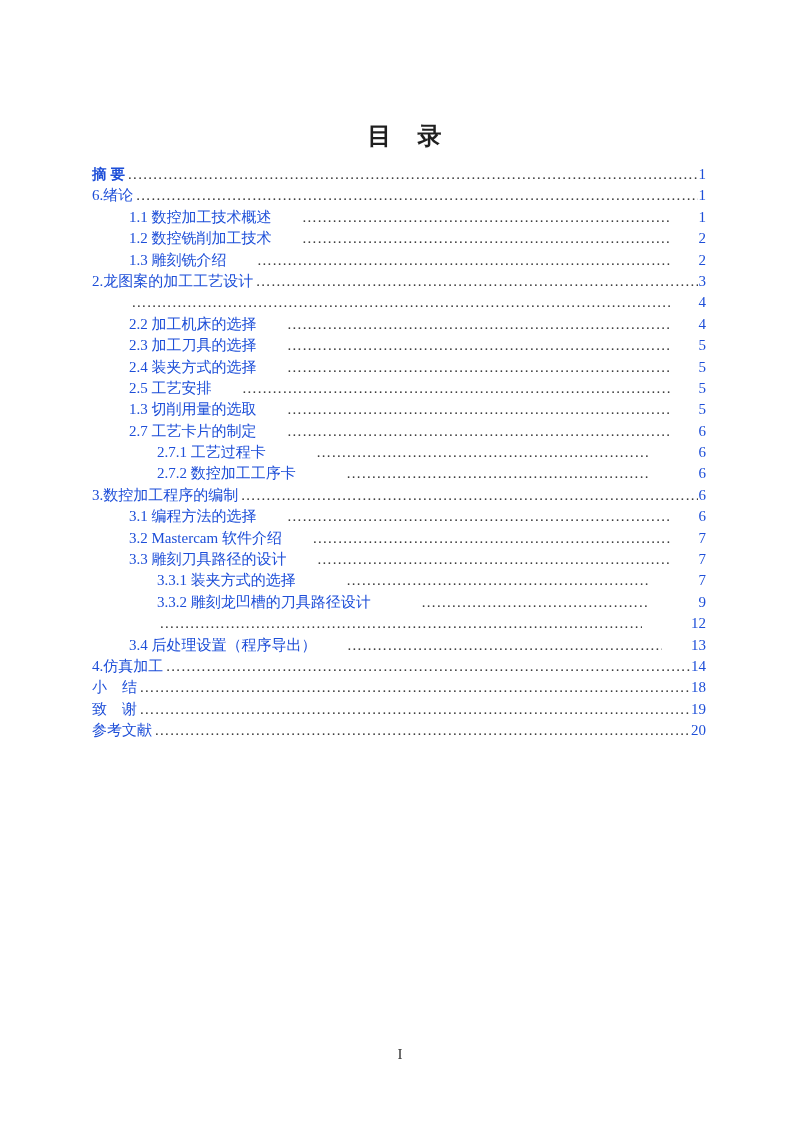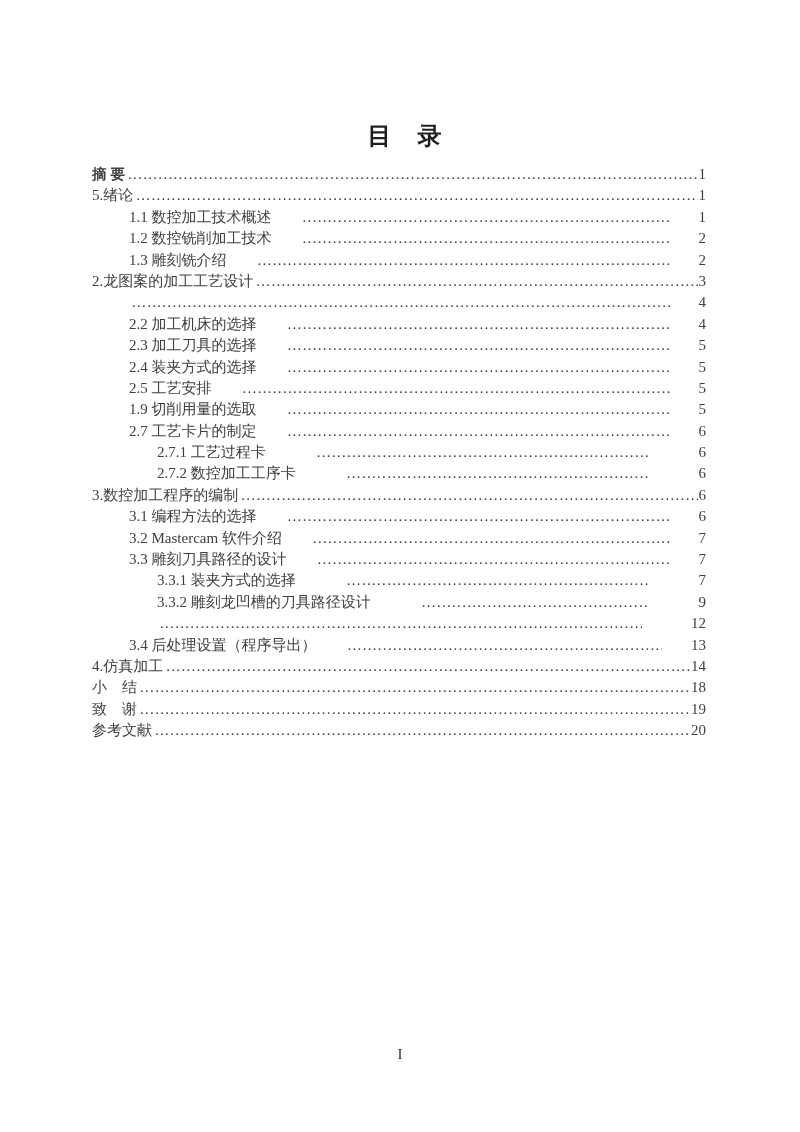--- a/index.html
+++ b/index.html
@@ -29,21 +29,21 @@
     position: absolute;
     top: 164px; left: 92px;
     width: 614px;
   }
   .toc-row {
     display: flex;
     align-items: baseline;
     height: 21.4px;
     font-size: 15px;
     line-height: 21.4px;
-    color: #404040;
+    color: #1d4ed8;
   }
   .toc-row.level-1 { padding-left: 37px; gap: 28px; }
   .toc-row.level-2 { padding-left: 65px; gap: 48px; }
   .toc-text { white-space: nowrap; }
   .toc-row.bold .toc-text {
     font-family: "Liberation Sans", "DejaVu Sans", sans-serif;
     font-weight: bold;
     font-size: 14.5px;
   }
   .leader {
@@ -75,21 +75,21 @@
   <h1 class="doc-title">目　录</h1>
 
   <nav class="toc" id="toc-list">
   <div class="toc-row level-0 bold">
     <span class="toc-text">摘 要</span>
     <span class="leader"></span>
     <span class="toc-page">1</span>
   </div>
 
   <div class="toc-row level-0">
-    <span class="toc-text">5.绪论</span>
+    <span class="toc-text">6.绪论</span>
     <span class="leader"></span>
     <span class="toc-page">1</span>
   </div>
 
   <div class="toc-row level-1">
     <span class="toc-text">1.1 数控加工技术概述</span>
     <span class="leader"></span>
     <span class="toc-page">1</span>
   </div>
 
@@ -134,21 +134,21 @@
     <span class="toc-page">5</span>
   </div>
 
   <div class="toc-row level-1">
     <span class="toc-text">2.5 工艺安排</span>
     <span class="leader"></span>
     <span class="toc-page">5</span>
   </div>
 
   <div class="toc-row level-1">
-    <span class="toc-text">1.9 切削用量的选取</span>
+    <span class="toc-text">1.3 切削用量的选取</span>
     <span class="leader"></span>
     <span class="toc-page">5</span>
   </div>
 
   <div class="toc-row level-1">
     <span class="toc-text">2.7 工艺卡片的制定</span>
     <span class="leader"></span>
     <span class="toc-page">6</span>
   </div>
 

